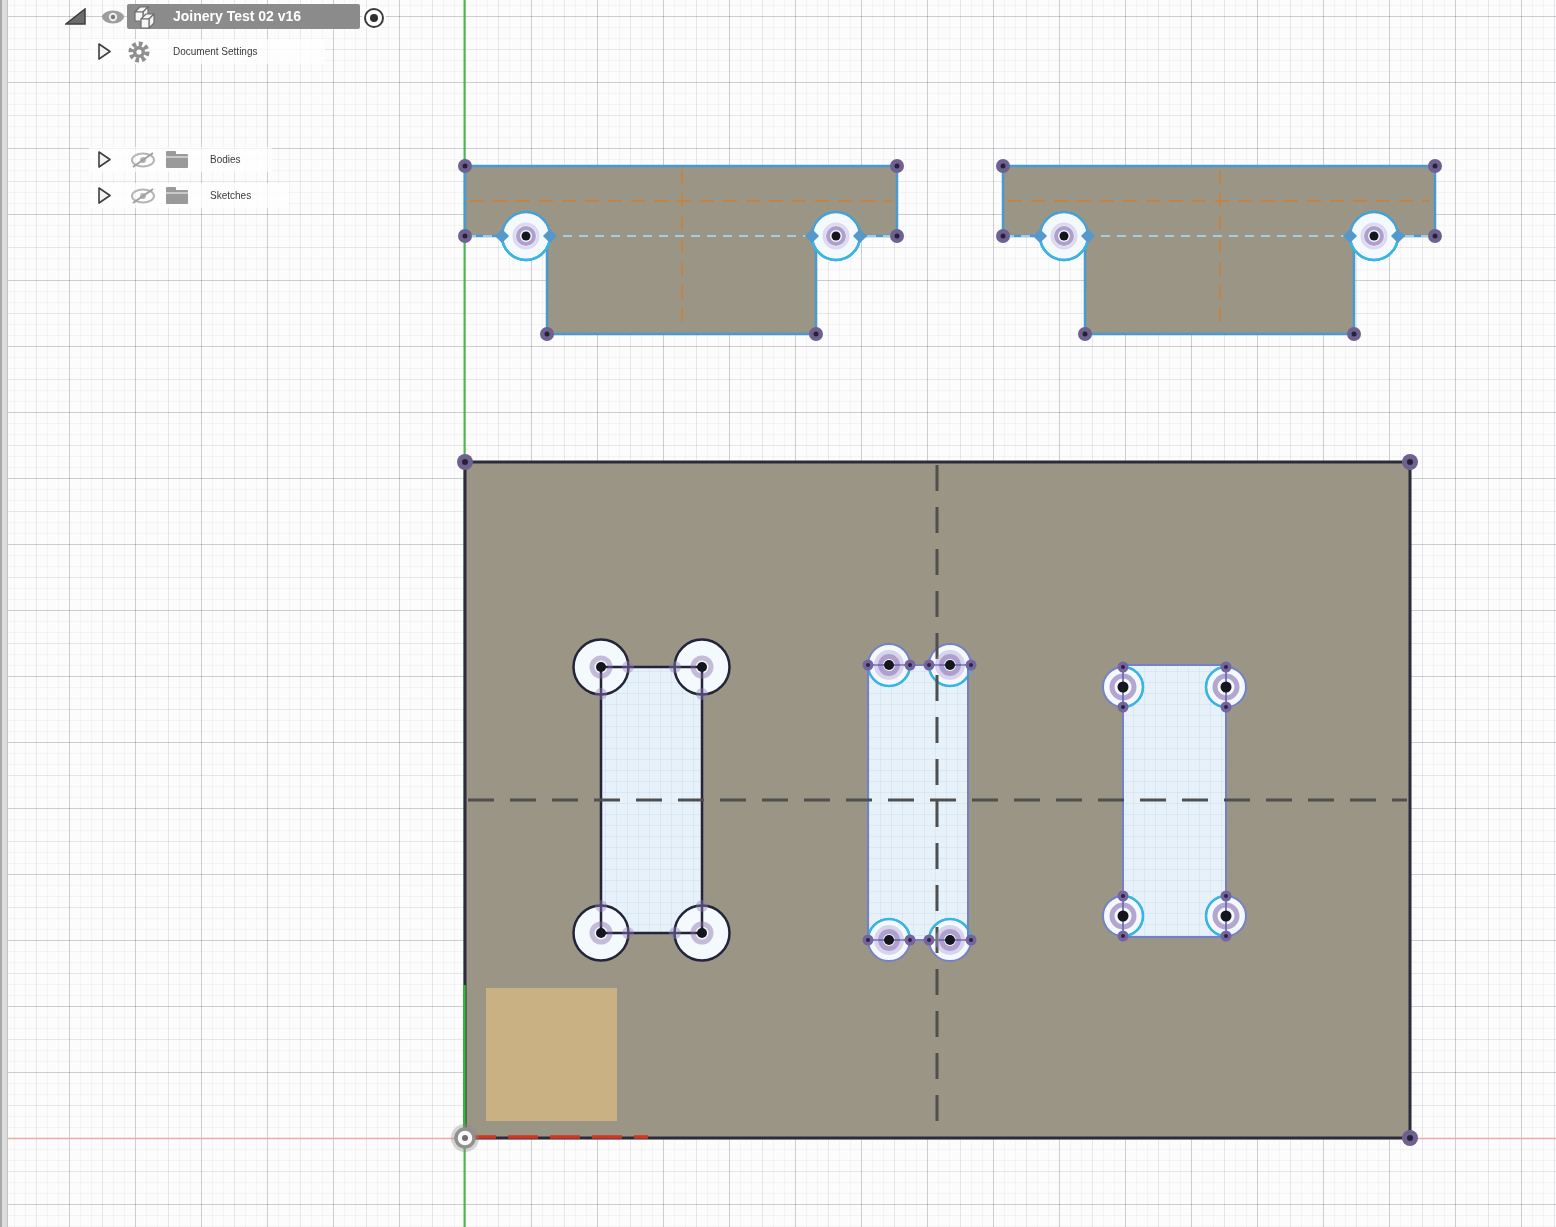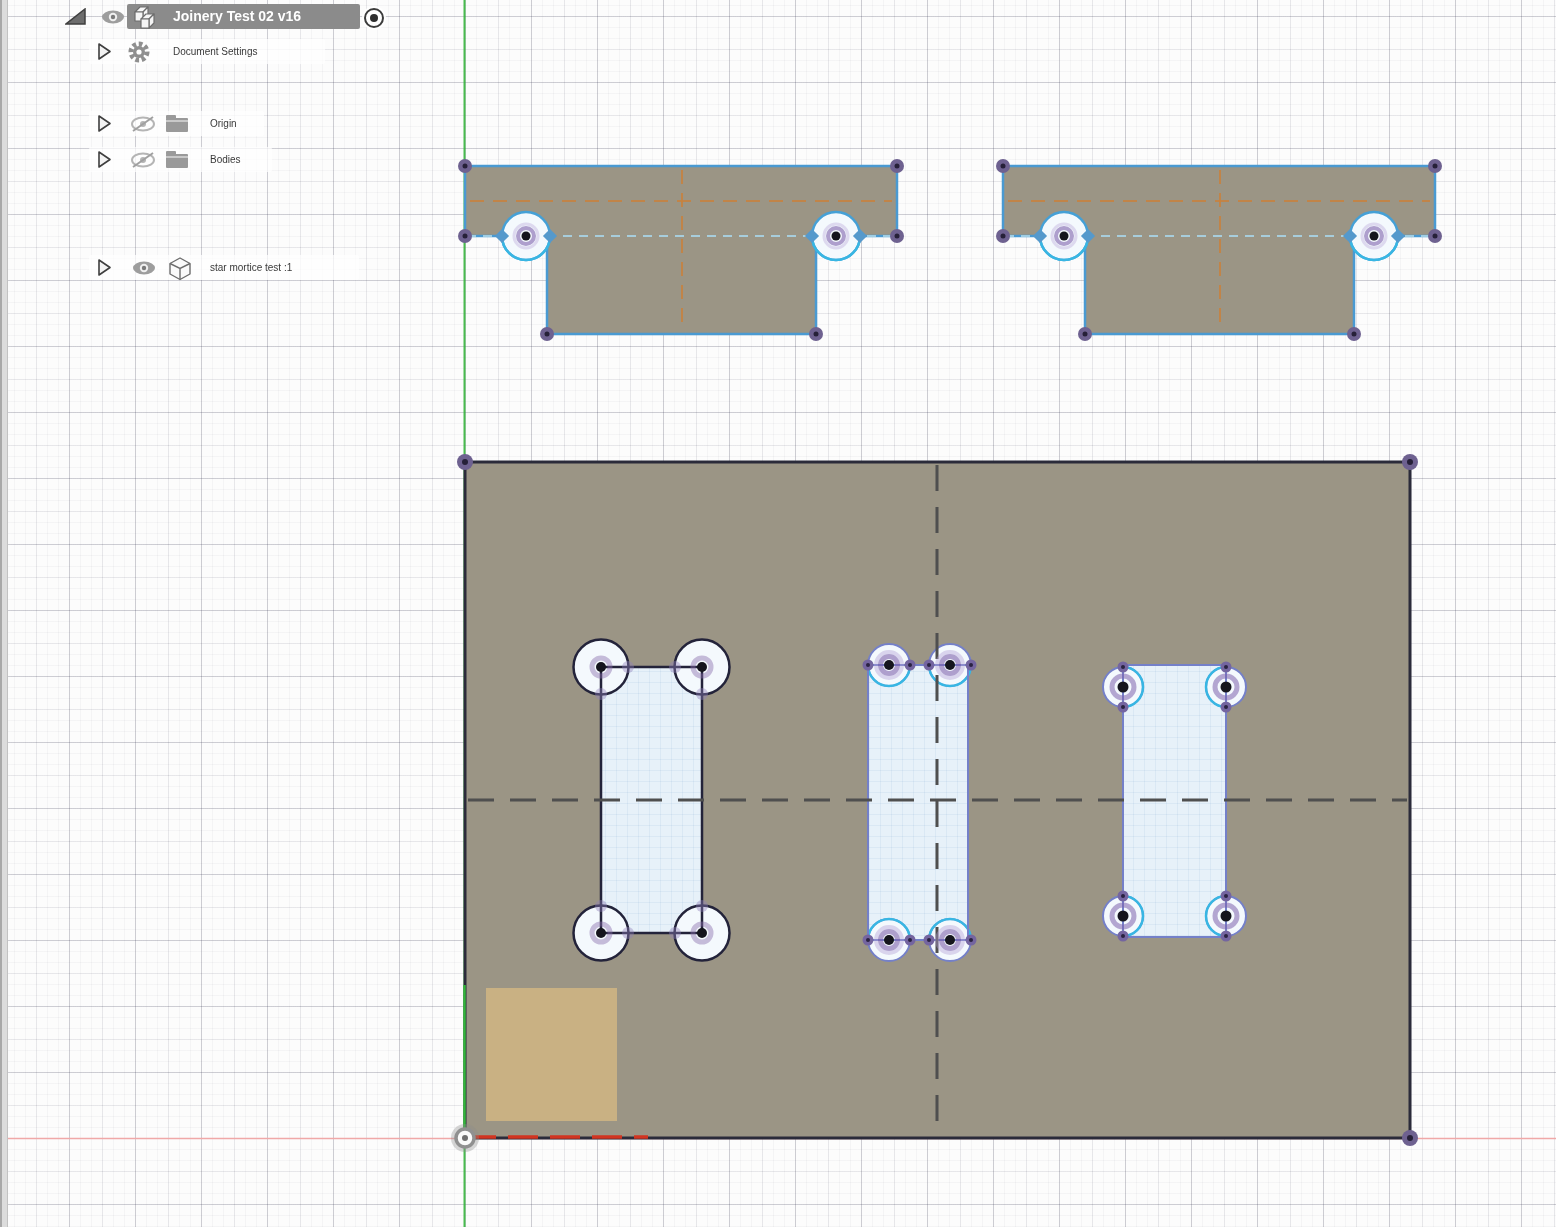--- a/index.html
+++ b/index.html
@@ -317,72 +317,54 @@
       </svg>
       <svg class="abs" style="left:100px;top:1px" width="24" height="24">
         <circle cx="12" cy="12" r="8" fill="none" stroke="#8f8f8f" stroke-width="5" stroke-dasharray="3.6 2.6"></circle>
         <circle cx="12" cy="12" r="6" fill="#8f8f8f"></circle>
         <circle cx="12" cy="12" r="2.6" fill="#fff"></circle>
       </svg>
       <span class="rowlabel" style="left:146px">Document Settings</span>
     </div>
 
 
-    <div class="row" style="top:111px">
-      <span class="rowbg" style="left:62px;width:175px"></span>
+
+    <div class="row" style="top:147px">
+      <span class="rowbg" style="left:62px;width:183px"></span>
       <svg class="abs" style="left:70px;top:4px" width="16" height="18">
         <path d="M2,1 L13,8.5 L2,16 Z" fill="#f3f3f3" stroke="#3f3f3f" stroke-width="1.6" stroke-linejoin="round"></path>
       </svg>
       <svg class="abs" style="left:103px;top:4px" width="26" height="18">
         <ellipse cx="13" cy="9" rx="11" ry="6.5" fill="none" stroke="#b5b5b5" stroke-width="2"></ellipse>
         <circle cx="13" cy="9" r="3" fill="#b5b5b5"></circle>
         <line x1="3" y1="16" x2="23" y2="2" stroke="#a0a0a0" stroke-width="2"></line>
       </svg>
       <svg class="abs" style="left:138px;top:3px" width="24" height="20">
         <rect x="1" y="1" width="10" height="4" rx="1" fill="#9a9a9a"></rect>
         <rect x="1" y="4" width="22" height="14" rx="1" fill="#9a9a9a"></rect>
         <rect x="1" y="6" width="22" height="2" fill="#c9c9c9"></rect>
       </svg>
-      <span class="rowlabel" style="left:183px">Origin</span>
+      <span class="rowlabel" style="left:183px">Bodies</span>
     </div>
 
-    <div class="row" style="top:147px">
-      <span class="rowbg" style="left:62px;width:183px"></span>
+    <div class="row" style="top:183px">
+      <span class="rowbg" style="left:62px;width:200px"></span>
       <svg class="abs" style="left:70px;top:4px" width="16" height="18">
         <path d="M2,1 L13,8.5 L2,16 Z" fill="#f3f3f3" stroke="#3f3f3f" stroke-width="1.6" stroke-linejoin="round"></path>
       </svg>
       <svg class="abs" style="left:103px;top:4px" width="26" height="18">
         <ellipse cx="13" cy="9" rx="11" ry="6.5" fill="none" stroke="#b5b5b5" stroke-width="2"></ellipse>
         <circle cx="13" cy="9" r="3" fill="#b5b5b5"></circle>
         <line x1="3" y1="16" x2="23" y2="2" stroke="#a0a0a0" stroke-width="2"></line>
       </svg>
       <svg class="abs" style="left:138px;top:3px" width="24" height="20">
         <rect x="1" y="1" width="10" height="4" rx="1" fill="#9a9a9a"></rect>
         <rect x="1" y="4" width="22" height="14" rx="1" fill="#9a9a9a"></rect>
         <rect x="1" y="6" width="22" height="2" fill="#c9c9c9"></rect>
       </svg>
-      <span class="rowlabel" style="left:183px">Bodies</span>
+      <span class="rowlabel" style="left:183px">Sketches</span>
     </div>
 
 
-
-    <div class="row" style="top:255px">
-      <span class="rowbg" style="left:62px;width:270px"></span>
-      <svg class="abs" style="left:70px;top:4px" width="16" height="18">
-        <path d="M2,1 L13,8.5 L2,16 Z" fill="#f3f3f3" stroke="#3f3f3f" stroke-width="1.6" stroke-linejoin="round"></path>
-      </svg>
-      <svg class="abs" style="left:103px;top:4px" width="28" height="18">
-        <ellipse cx="14" cy="9" rx="11" ry="6.5" fill="#9d9d9d"></ellipse>
-        <circle cx="14" cy="9" r="4.2" fill="#efefef"></circle>
-        <circle cx="14" cy="9" r="2.2" fill="#7a7a7a"></circle>
-      </svg>
-      <svg class="abs" style="left:140px;top:1px" width="26" height="26">
-        <g fill="#fafafa" stroke="#6d6d6d" stroke-width="1.4" stroke-linejoin="round">
-          <polygon points="13,2 23,7.5 23,18 13,23.5 3,18 3,7.5"></polygon>
-        </g>
-        <path d="M3,7.5 L13,12.5 L23,7.5 M13,12.5 L13,23.5" fill="none" stroke="#6d6d6d" stroke-width="1.4"></path>
-      </svg>
-      <span class="rowlabel" style="left:183px">star mortice test :1</span>
-    </div>
   </div>
 
   <div class="left-strip"></div>
 </div>
 
 </body></html>

